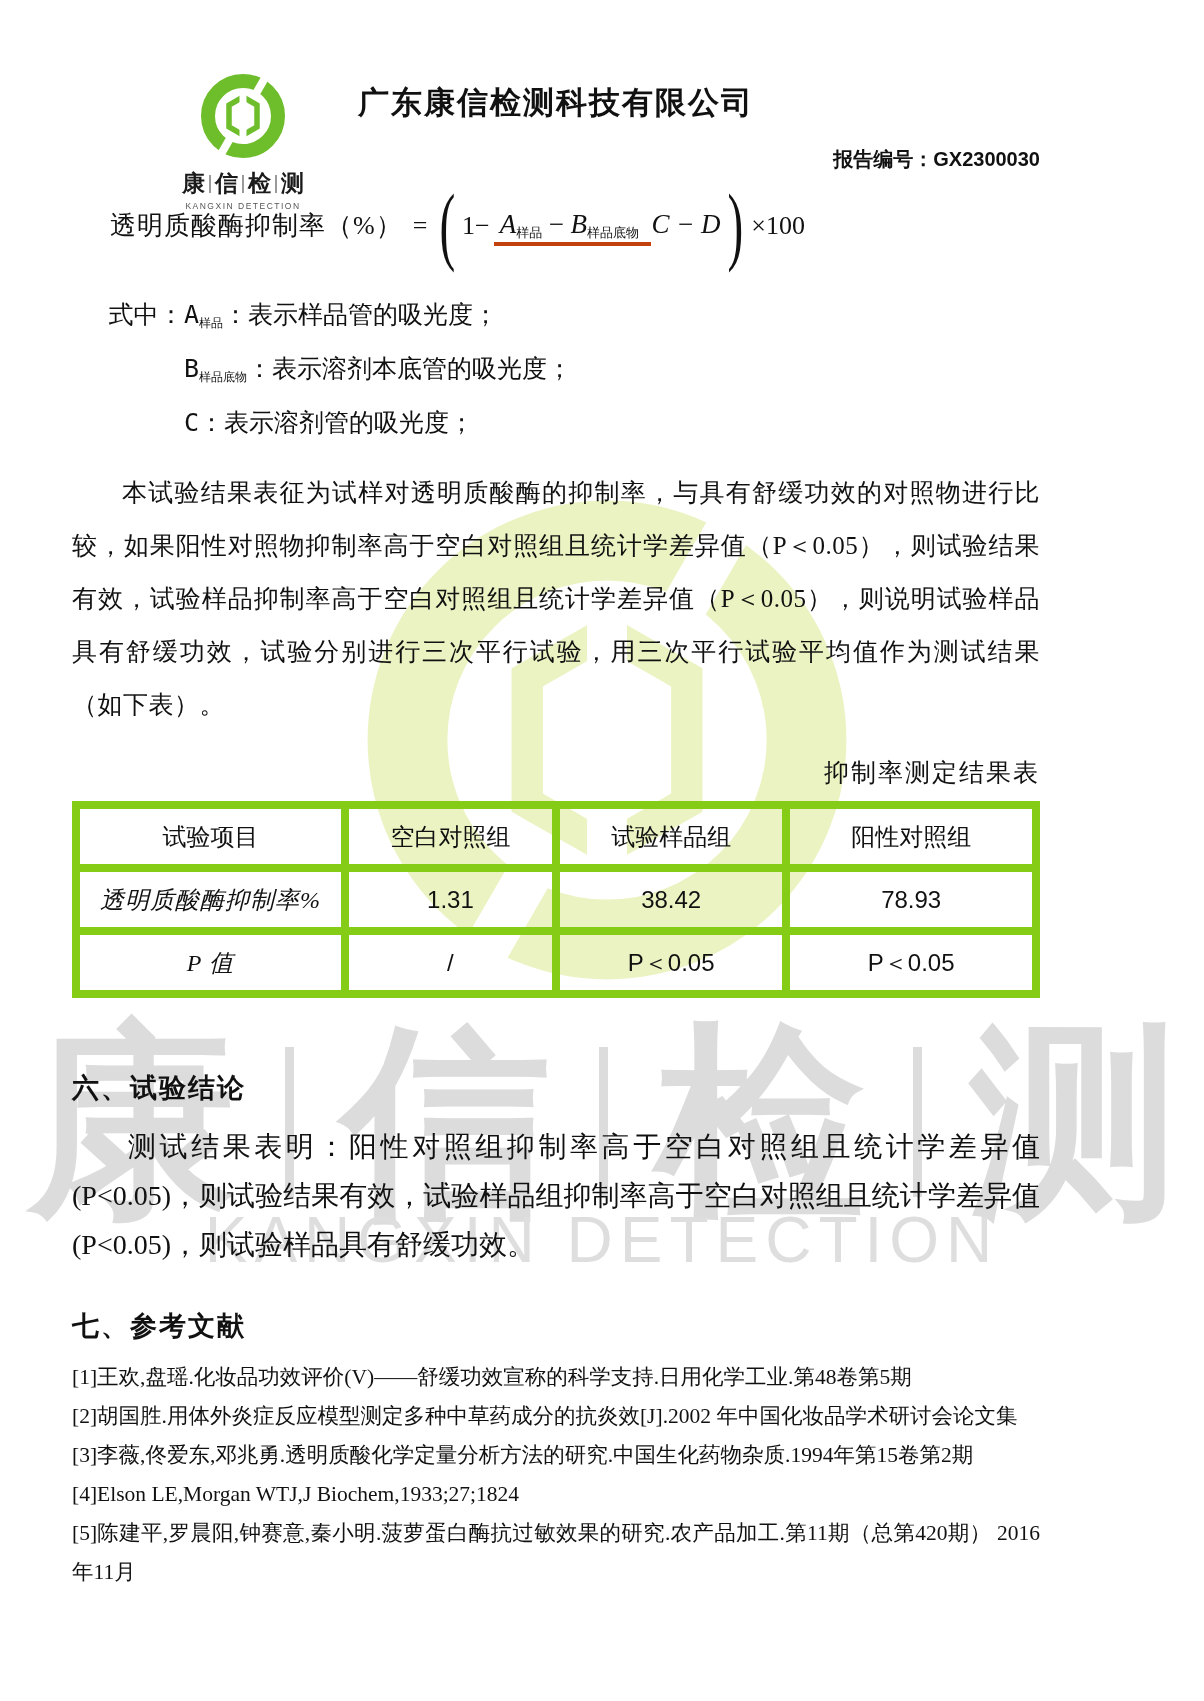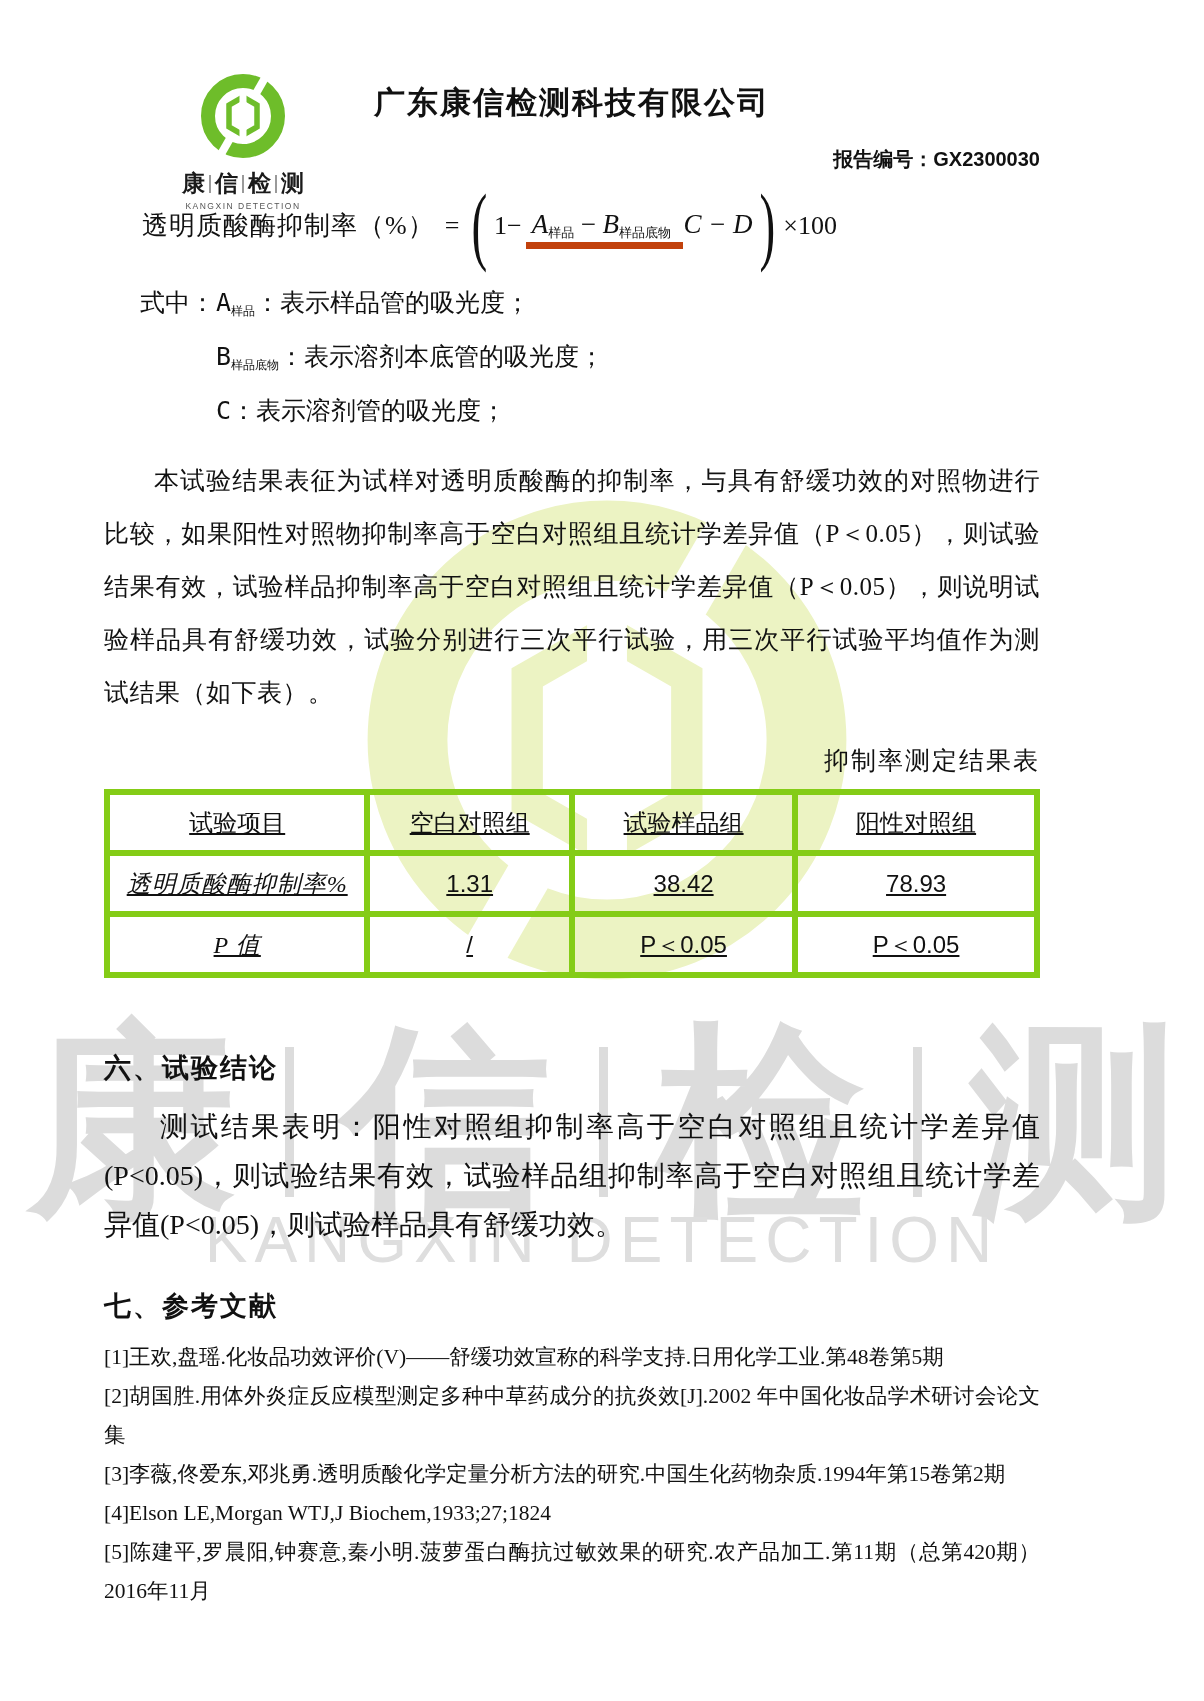--- a/index.html
+++ b/index.html
@@ -27,21 +27,21 @@
     font-weight:bold;font-size:208px;line-height:1;color:#dcdcdc;
   }
   .wm-bar{width:9px;height:150px;background:#dcdcdc;}
   .wm-latin{
     position:absolute;left:0;top:1208px;width:1204px;
     z-index:0;text-align:center;pointer-events:none;
     font-family:"Liberation Sans", sans-serif;
     font-size:64px;letter-spacing:7px;color:#dedede;line-height:1;
   }
   
-  .content{position:relative;z-index:1;padding:0 164px 0 104px;}
+  .content{position:relative;z-index:1;padding:0 164px 0 72px;}
   
   .logo-block{position:absolute;left:168px;top:66px;width:150px;text-align:center;}
   .logo-svg{width:112px;height:100px;display:block;margin:0 auto;}
   .logo-name{display:flex;align-items:center;justify-content:center;gap:4px;margin-top:2px;}
   .logo-name .ch{font-family:"Liberation Sans",sans-serif;font-weight:bold;font-size:23px;color:#1a1a1a;}
   .logo-name .sep{width:2px;height:18px;background:#9a9a9a;}
   .logo-sub{font-family:"Liberation Sans",sans-serif;font-size:8.5px;letter-spacing:1.5px;color:#555;margin-top:2px;}
   .company{
     text-align:center;padding-top:82px;margin:0;
     font-size:31px;font-weight:bold;letter-spacing:2px;
@@ -59,45 +59,45 @@
   }
   .formula .lhs{letter-spacing:1px;}
   .formula .eq{margin:0 6px 0 10px;font-family:"Liberation Serif",serif;}
   .big-paren{
     font-family:"Liberation Serif",serif;font-weight:400;
     font-size:86px;line-height:0.9;transform:scaleX(.55);
   }
   .frac-wrap{display:flex;align-items:center;}
   .one-minus{font-family:"Liberation Serif",serif;font-size:26px;margin-right:4px;}
   .frac{display:inline-block;text-align:center;vertical-align:middle;}
-  .frac .num{border-bottom:7px solid #c2410c;padding:0 6px 3px 6px;}
+  .frac .num{border-bottom:4px solid #c2410c;padding:0 6px 3px 6px;}
   .frac .den{padding-top:3px;}
   .mvar{font-family:"Liberation Serif",serif;font-style:italic;font-size:27px;}
   .msub{font-size:13px;vertical-align:-4px;font-style:normal;}
   .times{font-family:"Liberation Serif",serif;font-size:26px;margin-left:2px;text-align:center;}
   
-  .defs{margin-top:16px;margin-left:36px;}
+  .defs{margin-top:28px;margin-left:36px;text-align:center;}
   .def-row{display:flex;font-size:25px;line-height:45px;}
   .def-lead{width:76px;flex:0 0 76px;}
   .def-sym{font-family:"DejaVu Sans Mono",monospace;font-size:25px;}
   .def-sub{font-size:12px;vertical-align:-4px;}
   
   .para{
     margin-top:12px;font-size:25px;line-height:53px;
     text-align:justify;text-indent:2em;letter-spacing:.5px;
   }
   
   .tbl-title{text-align:right;font-size:25px;margin-top:16px;letter-spacing:2px;}
   table.results{
     width:100%;border-collapse:collapse;margin-top:12px;
     font-size:24px;text-align:center;
   }
   table.results td,table.results th{
-    border:6px solid #84cc16;height:55px;font-weight:normal;
-    vertical-align:middle;padding:0 4px;text-decoration:underline;
+    border:8px solid #84cc16;height:55px;font-weight:normal;
+    vertical-align:middle;padding:0 4px;
   }
   .cell-num{font-family:"Liberation Sans",sans-serif;font-size:24px;}
   .cell-label{font-style:italic;letter-spacing:1px;}
   
   .sec-head{font-size:27px;font-weight:bold;letter-spacing:2px;margin-top:72px;}
   .concl{
     margin-top:16px;font-size:28px;line-height:49px;
     text-align:justify;text-indent:2em;
   }
   .sec-head2{font-size:27px;font-weight:bold;letter-spacing:2px;margin-top:39px;}

